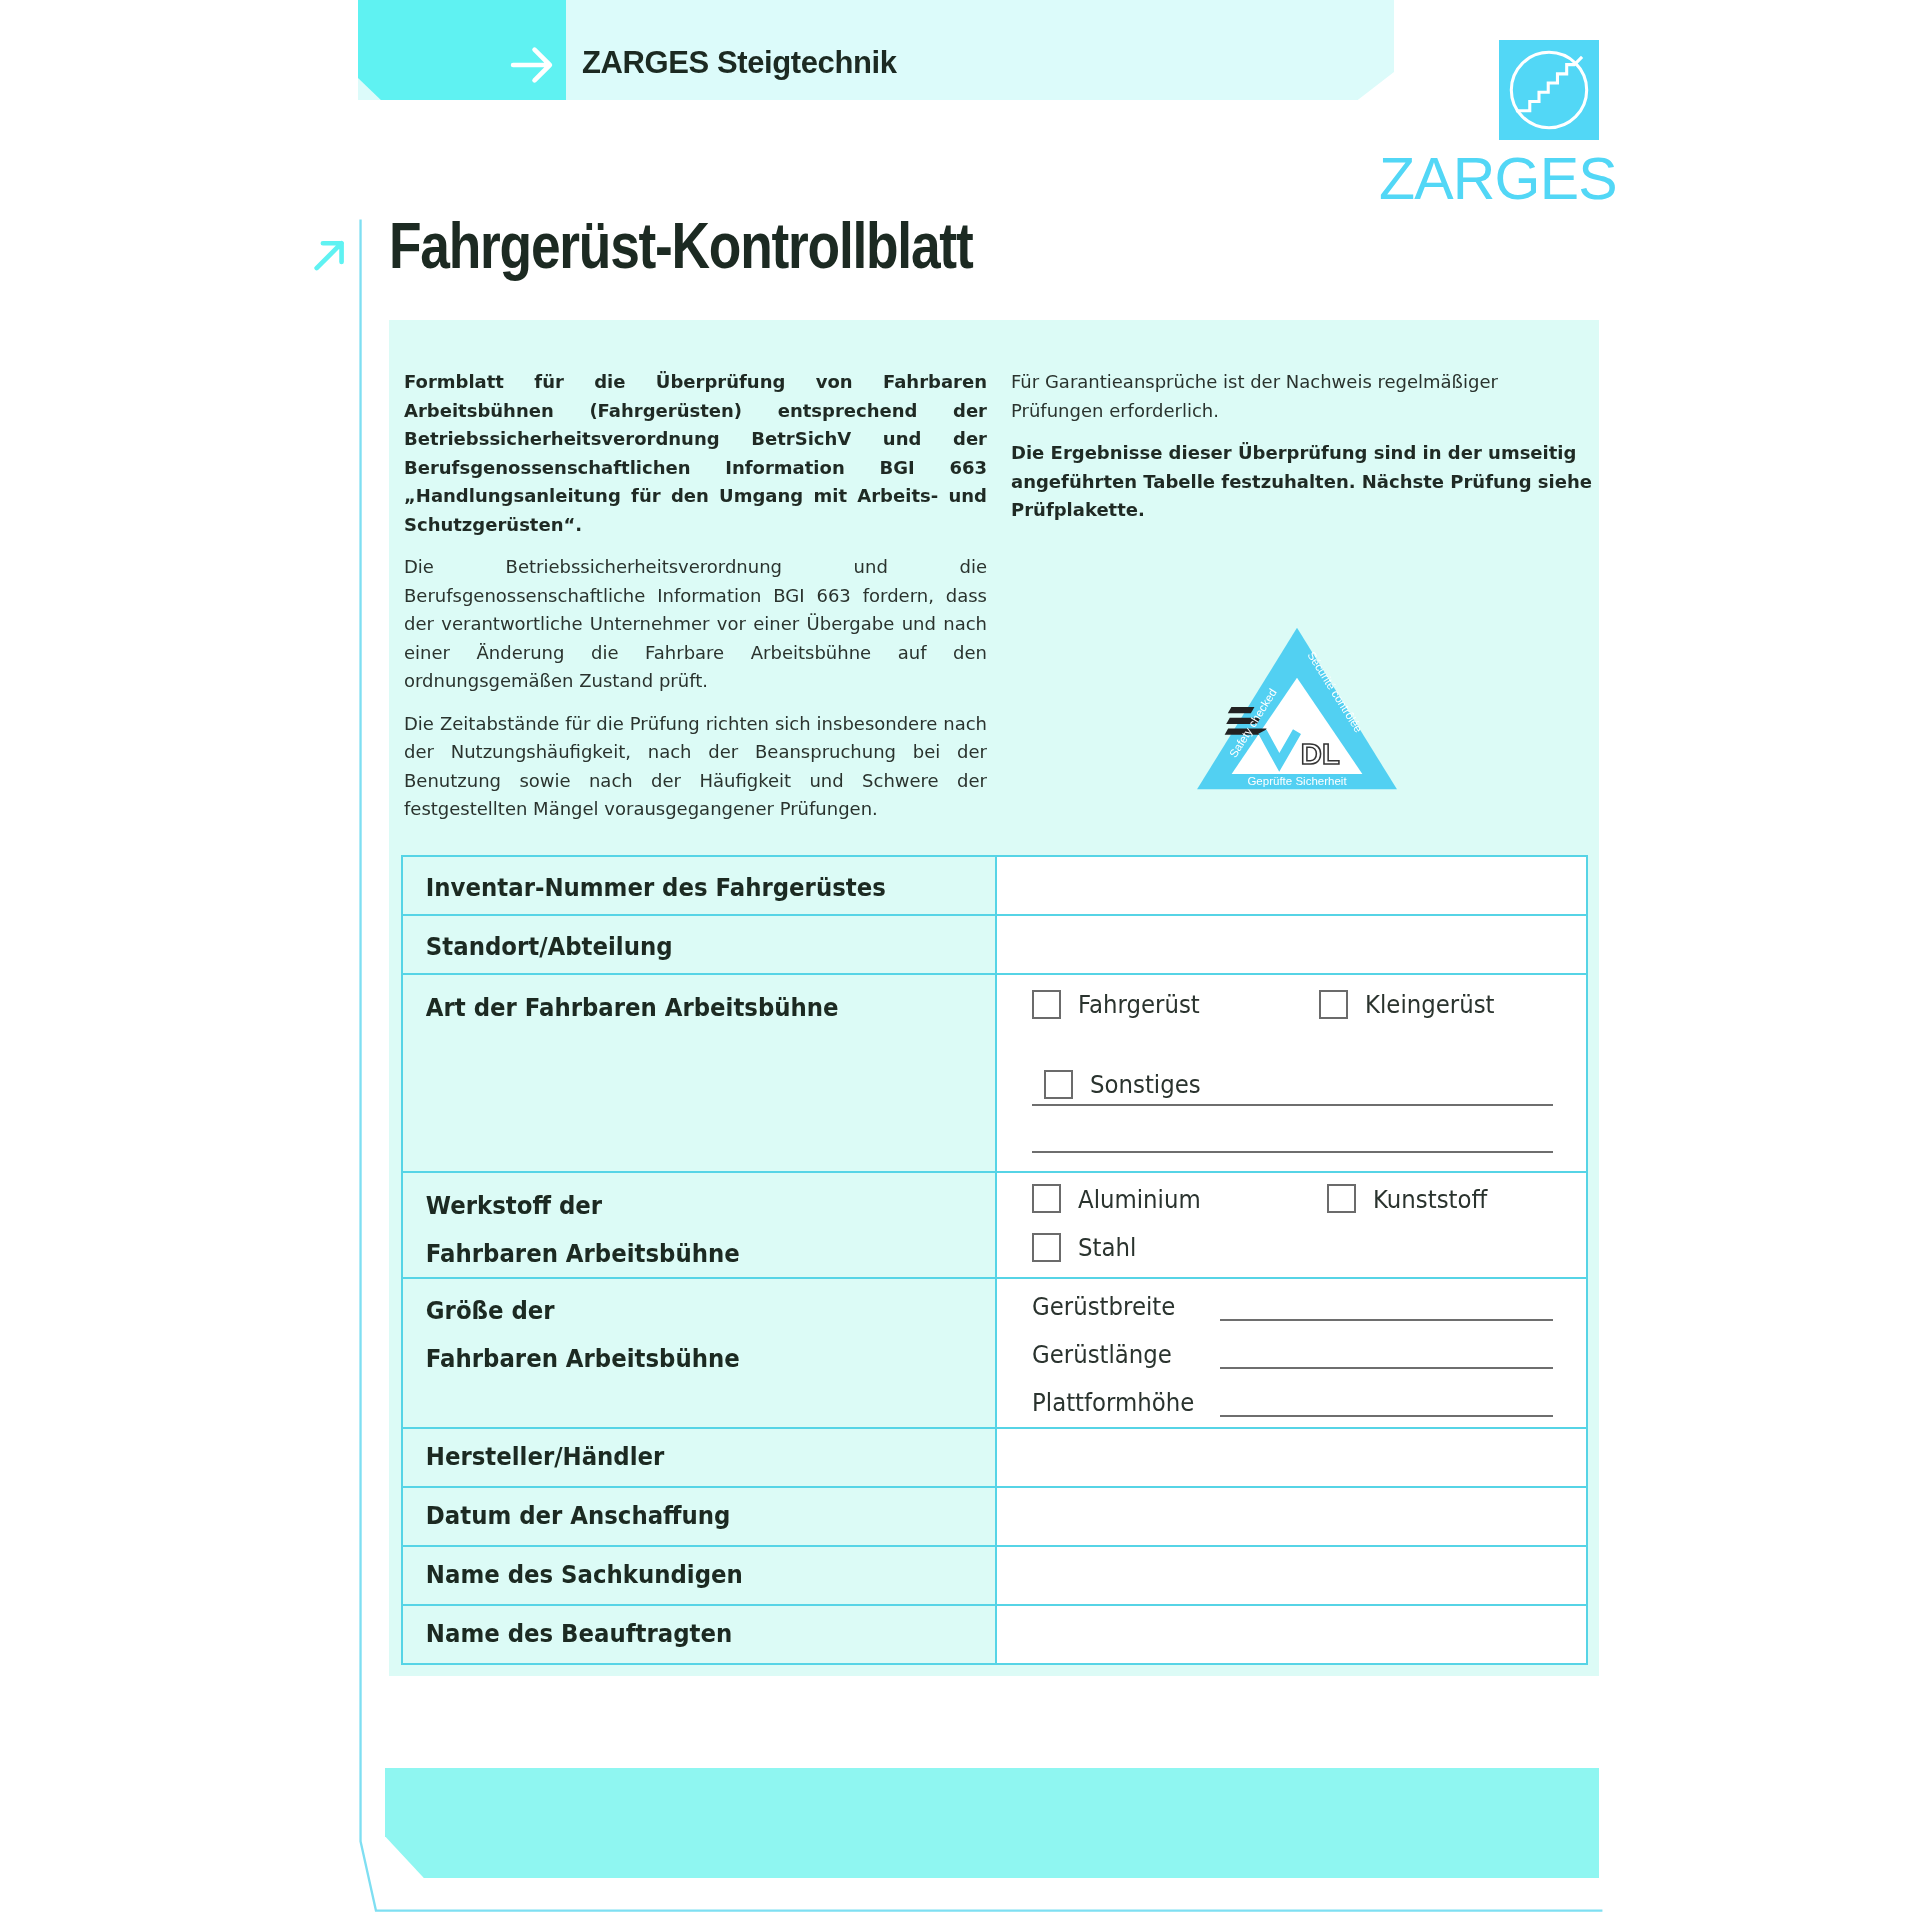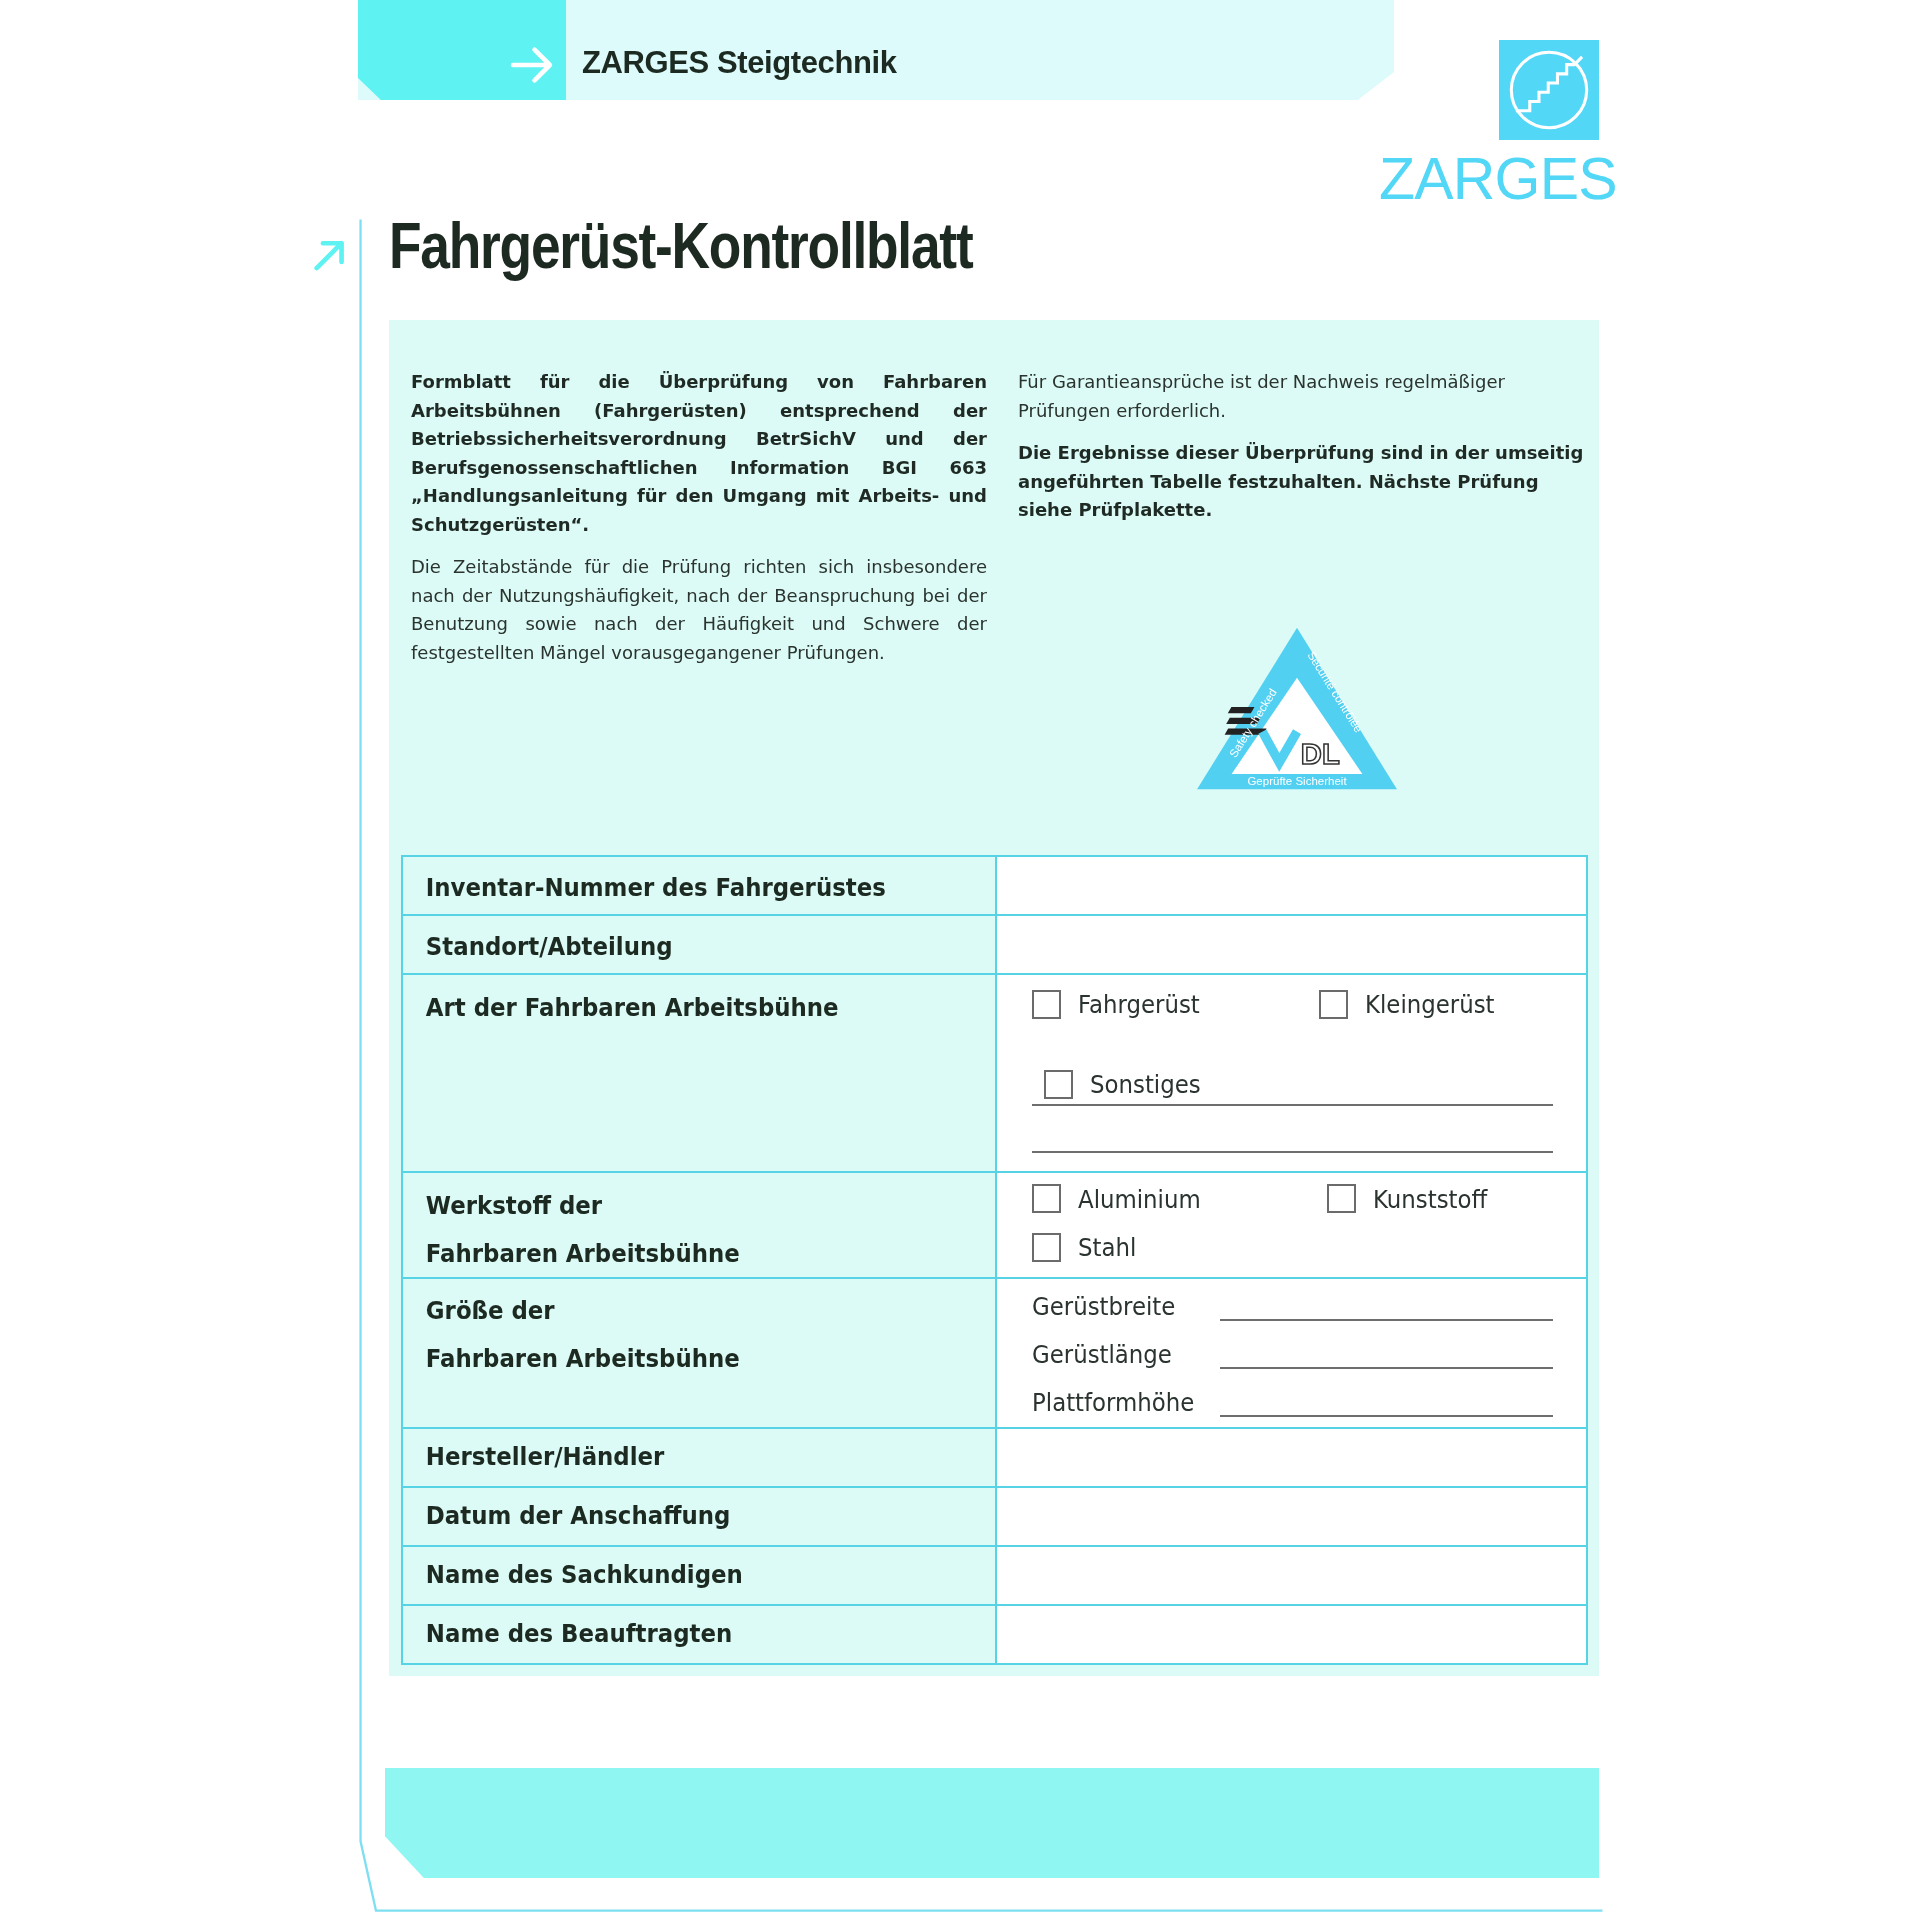--- a/index.html
+++ b/index.html
@@ -24,21 +24,21 @@
   .title-arrow { position:absolute; left:312px; top:237px; width:35px; height:35px; }
   .page-title { position:absolute; left:389px; top:208px; font-family:"Liberation Sans", sans-serif; font-weight:700; font-size:65px; color:#1c2a22; letter-spacing:-1.5px; transform:scaleX(0.82); transform-origin:left top; white-space:nowrap; }
 
   
   .panel { position:absolute; left:389px; top:320px; width:1210px; height:1356px; background:#dcfbf6; }
   .bottom-band { position:absolute; left:385px; top:1768px; width:1214px; height:110px; background:#8ff6f1;
     clip-path: polygon(0 0, 100% 0, 100% 100%, 3.2% 100%, 0 62%); }
 
   .col-left { position:absolute; left:401px; top:368px; width:586px; font-size:18px; line-height:28.5px; color:#2a332e; }
   .col-right { position:absolute; left:1008px; top:368px; width:586px; font-size:18px; line-height:28.5px; color:#2a332e; }
-  .p { margin:0 0 14px 10px; }
+  .p { margin:0 0 14px 3px; }
   .p.bold { font-weight:700; color:#1f2a24; }
   .col-left .p { text-align:justify; }
 
   
   .seal { position:absolute; left:1193px; top:624px; width:208px; height:173px; }
 
   
   .form-table { position:absolute; left:401px; top:855px; width:1187px; border-collapse:collapse; }
   .form-table td { border:2.3px solid #56d4e6; vertical-align:top; padding:0; }
   .form-table td.lbl { width:592px; background:#dcfbf6; }
@@ -78,20 +78,21 @@
 <svg class="title-arrow" viewBox="0 0 45 45">
   <path d="M6 40 L38 8 M14 8 H38 V32" fill="none" stroke="#5ff2f2" stroke-width="6" stroke-linecap="round" stroke-linejoin="round"></path>
 </svg>
 <div class="page-title">Fahrgerüst-Kontrollblatt</div>
 
 <div class="panel"></div>
 <div class="bottom-band"></div>
 
 <div class="col-left">
   <p class="p bold">Formblatt für die Überprüfung von Fahrbaren Arbeitsbühnen (Fahrgerüsten) entsprechend der Betriebssicherheitsverordnung BetrSichV und der Berufsgenossenschaftlichen Information BGI 663 „Handlungsanleitung für den Umgang mit Arbeits- und Schutzgerüsten“.</p>
+  <p class="p">Die Betriebssicherheitsverordnung und die Berufsgenossenschaftliche Information BGI 663 fordern, dass der verantwortliche Unternehmer vor einer Übergabe und nach einer Änderung die Fahrbare Arbeitsbühne auf den ordnungsgemäßen Zustand prüft.</p>
   <p class="p">Die Zeitabstände für die Prüfung richten sich insbesondere nach der Nutzungshäufigkeit, nach der Beanspruchung bei der Benutzung sowie nach der Häufigkeit und Schwere der festgestellten Mängel vorausgegangener Prüfungen.</p>
 </div>
 <div class="col-right">
   <p class="p">Für Garantieansprüche ist der Nachweis regelmäßiger Prüfungen erforderlich.</p>
   <p class="p bold">Die Ergebnisse dieser Überprüfung sind in der umseitig angeführten Tabelle festzuhalten. Nächste Prüfung siehe Prüfplakette.</p>
 </div>
 
 <svg class="seal" viewBox="0 0 270 225">
   <polygon points="135,5 265,215 5,215" fill="#52d0f2"></polygon>
   <polygon points="135,70 220,195 50,195" fill="#ffffff"></polygon>

